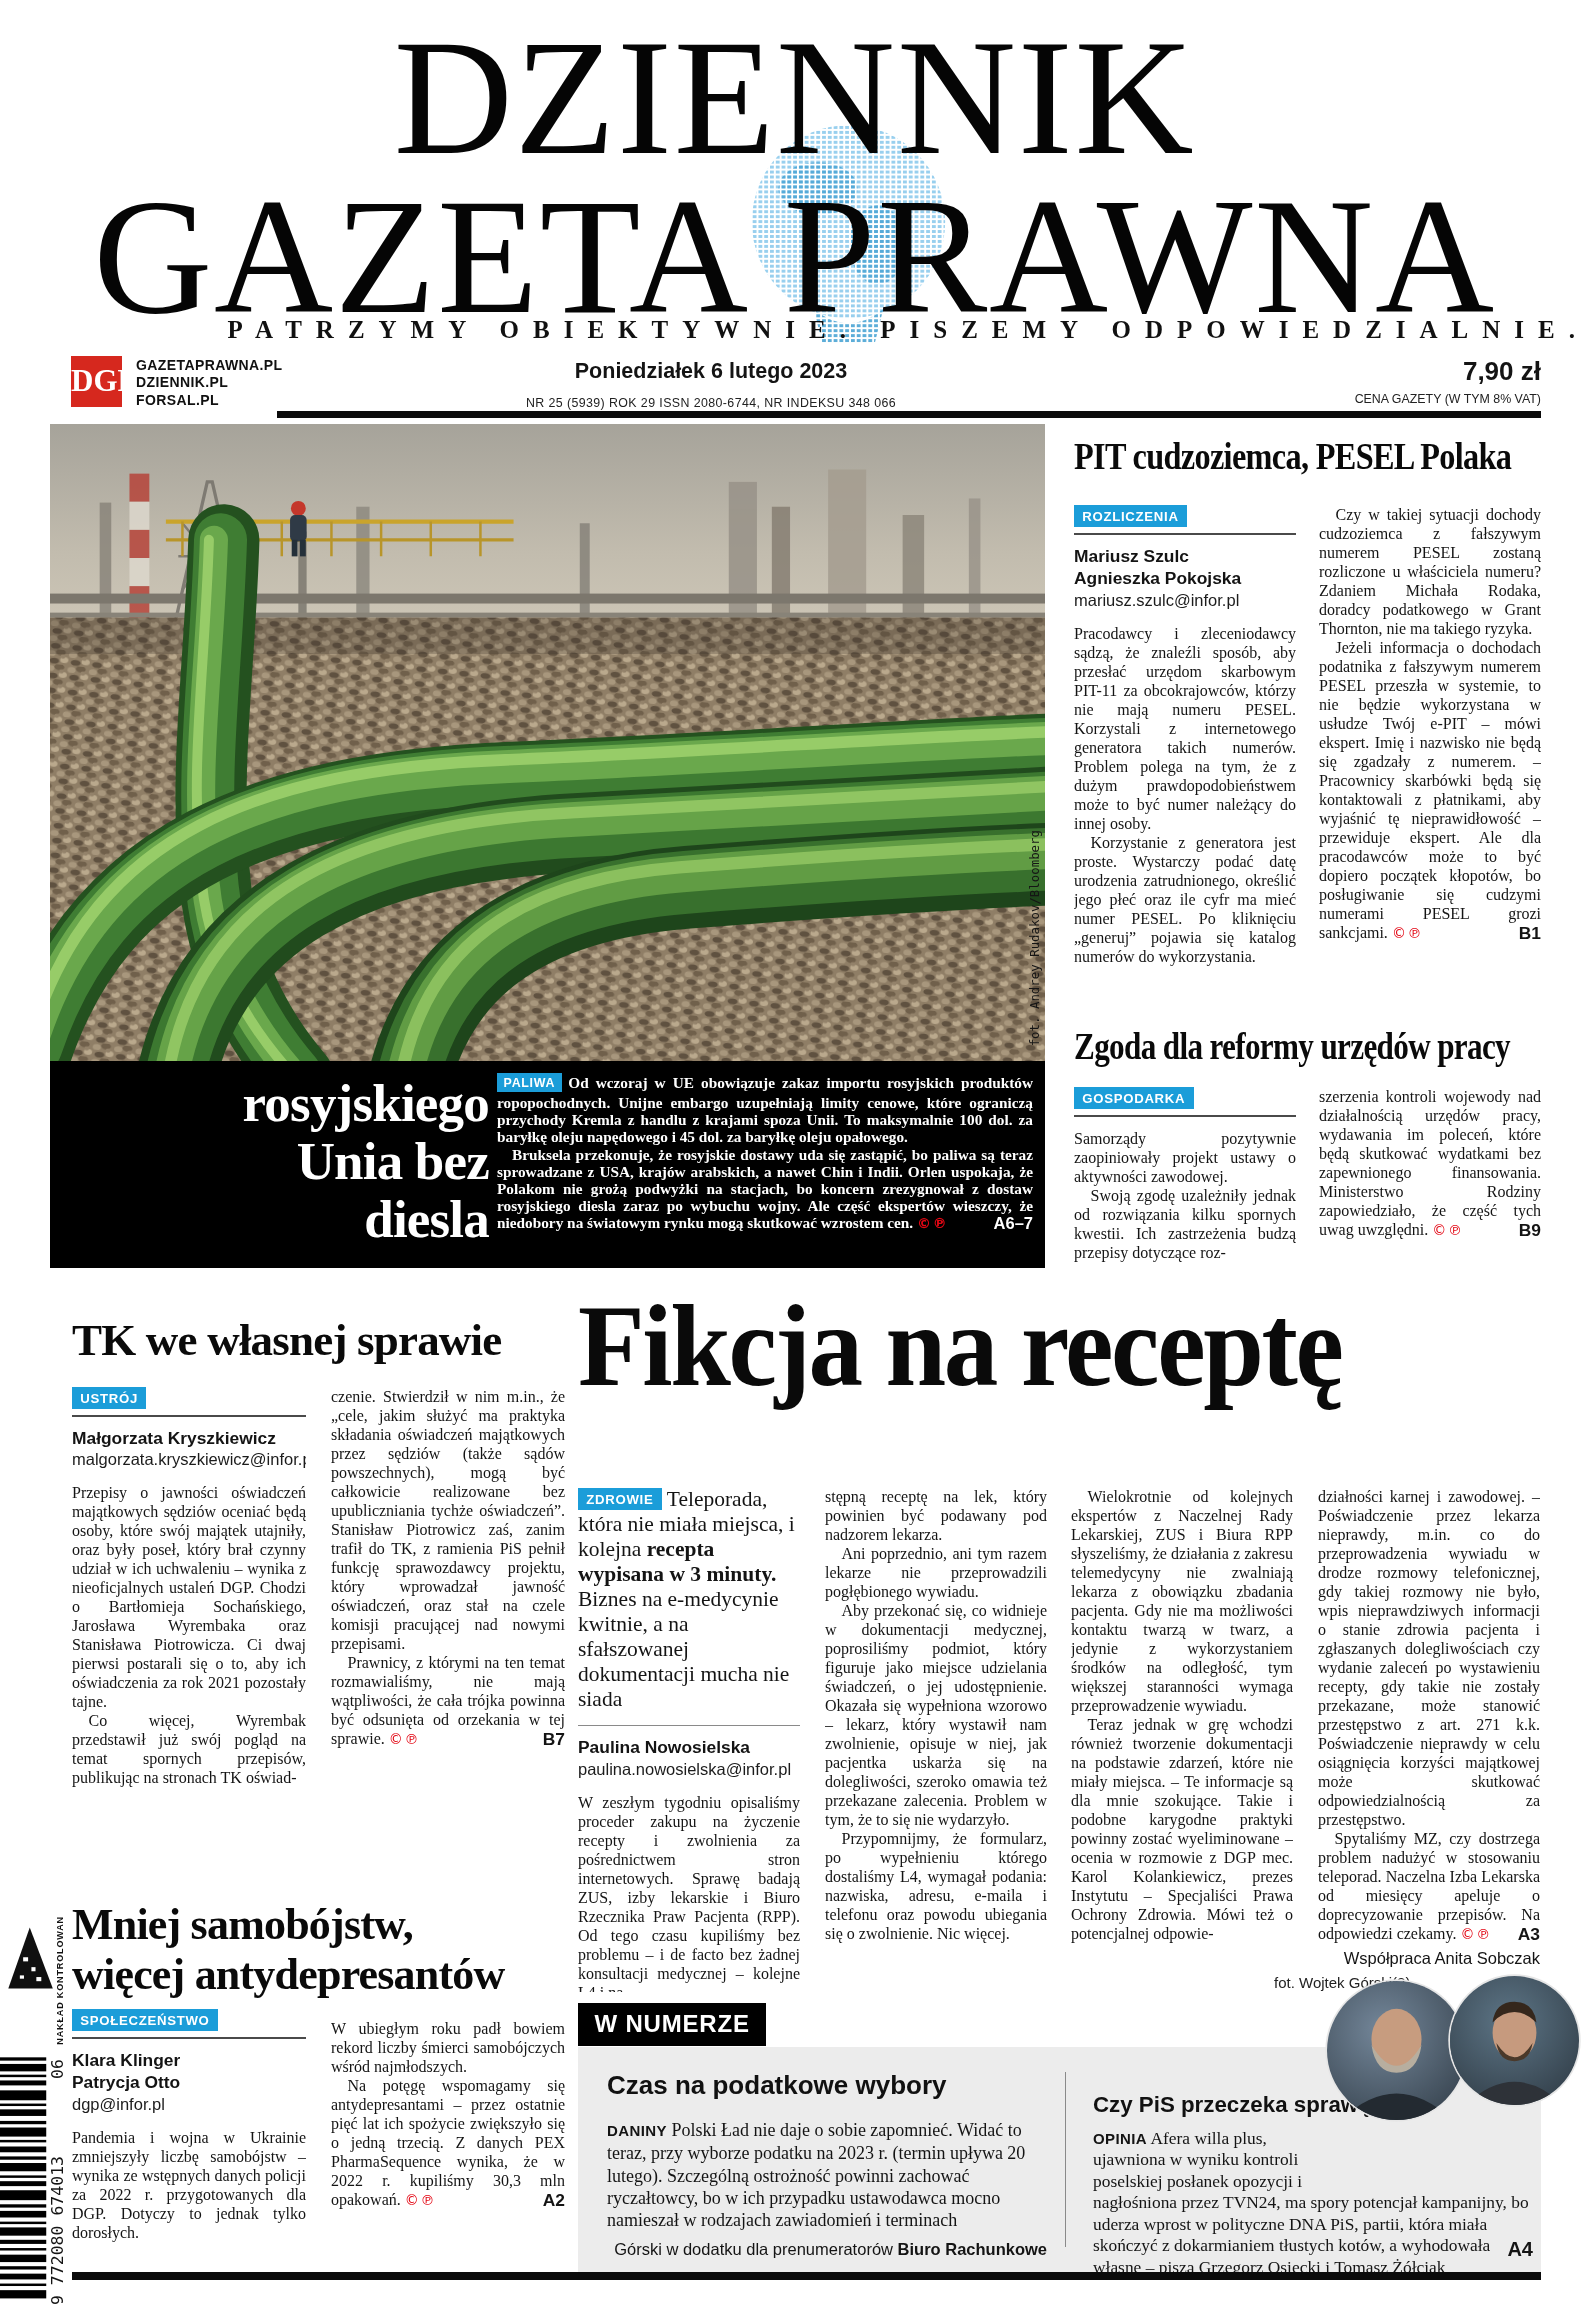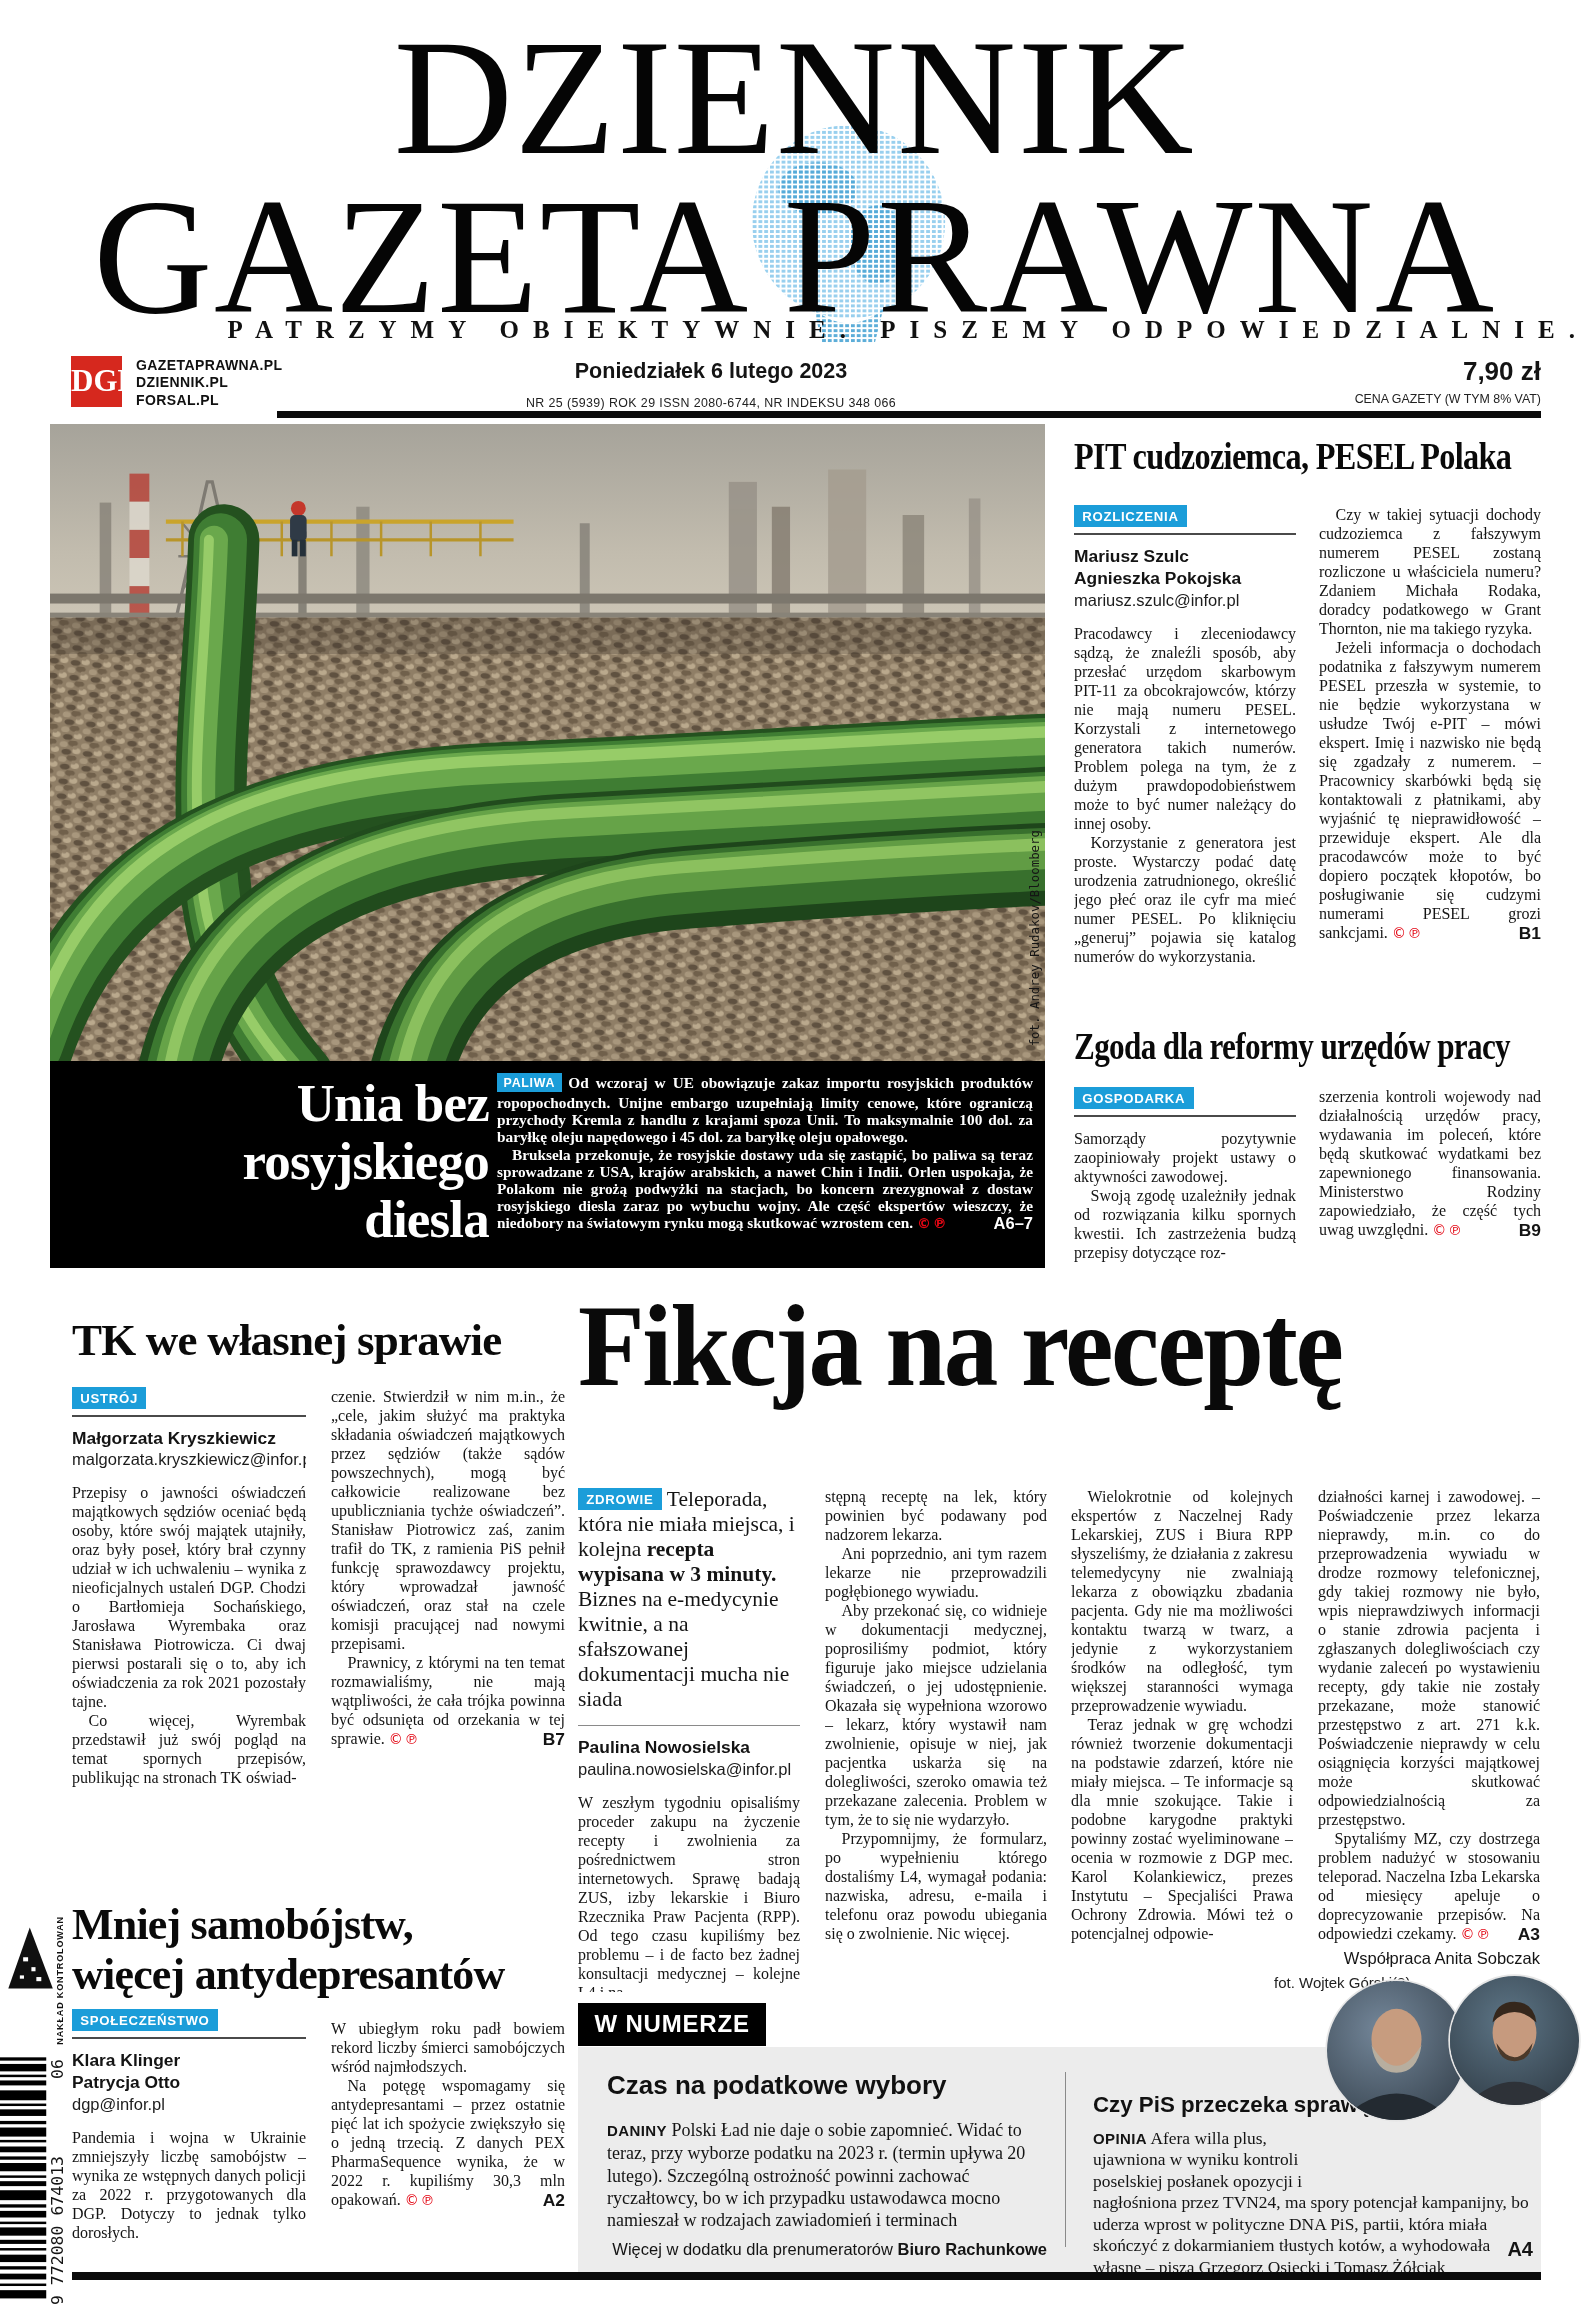--- a/index.html
+++ b/index.html
@@ -188,22 +188,22 @@
         <path d="M428 790 C458 644 564 560 764 544 C954 529 1104 520 1210 516" stroke="#619c44" stroke-width="44"></path>
         <path d="M426 780 C456 636 560 552 760 536 C950 521 1100 512 1210 508" stroke="#93c763" stroke-width="15" opacity=".85"></path>
       </g>
     </g>
   </svg>
   <div class="photo-credit">fot. Andrey Rudakov/Bloomberg</div>
 </section>
 
 <section class="abs lead-black">
   <div class="lead-hl">
+    <div>rosyjskiego</div>
     <div>Unia bez</div>
-    <div>rosyjskiego</div>
     <div>diesla</div>
   </div>
   <div class="lead-deck">
     <p><span class="tag">PALIWA</span><span>Od wczoraj w UE obowiązuje zakaz importu rosyjskich produktów ropopochodnych. Unijne embargo uzupełniają limity cenowe, które ograniczą przychody Kremla z handlu z krajami spoza Unii. To maksymalnie 100 dol. za baryłkę oleju napędowego i 45 dol. za baryłkę oleju opałowego.</span></p>
     <p class="ind"><span>Bruksela przekonuje, że rosyjskie dostawy uda się zastąpić, bo paliwa są teraz sprowadzane z USA, krajów arabskich, a nawet Chin i Indii. Orlen uspokaja, że Polakom nie grożą podwyżki na stacjach, bo koncern zrezygnował z dostaw rosyjskiego diesla zaraz po wybuchu wojny. Ale część ekspertów wieszczy, że niedobory na światowym rynku mogą skutkować wzrostem cen.</span> <span class="cp">©℗</span><span class="pageref">A6–7</span></p>
   </div>
 </section>
 
 <article class="abs" style="left:1074px;top:434px;width:467px;height:579px">
   <h2 class="art-h squeeze" style="font-size:38px;transform:scaleX(.85)">PIT cudzoziemca, PESEL Polaka</h2>
@@ -303,21 +303,21 @@
     <p class="ind"><span>Na potęgę wspomagamy się antydepresantami – przez ostatnie pięć lat ich spożycie zwiększyło się o jedną trzecią. Z danych PEX PharmaSequence wynika, że w 2022 r. kupiliśmy 30,3 mln opakowań.</span> <span class="cp">©℗</span><span class="pageref">A2</span></p>
   </div>
 </article>
 
 <section>
   <div class="abs wn-label" style="left:578px;top:2003px">W NUMERZE</div>
   <div class="abs wn-box" style="left:578px;top:2047px;width:963px;height:225px">
     <div class="abs" style="left:29px;top:23px;width:440px;height:190px">
       <div class="wn-h" style="font-size:26px">Czas na podatkowe wybory</div>
       <p class="wn-text" style="margin-top:18px"><span class="kicker">DANINY</span><span> Polski Ład nie daje o sobie zapomnieć. Widać to teraz, przy wyborze podatku na 2023 r. (termin upływa 20 lutego). Szczególną ostrożność powinni zachować ryczałtowcy, bo w ich przypadku ustawodawca mocno namieszał w rodzajach zawiadomień i terminach</span></p>
-      <div class="wn-footer" style="margin-top:8.3px"><span>Więcej w dodatku dla prenumeratorów </span><b>Biuro Rachunkowe</b></div>
+      <div class="wn-footer" style="margin-top:8.3px"><span>Górski w dodatku dla prenumeratorów </span><b>Biuro Rachunkowe</b></div>
     </div>
     <div class="abs" style="left:487px;top:25px;width:0.8px;height:175px;background:#8a8a8a"></div>
     <div class="abs" style="left:515px;top:23px;width:440px;height:190px">
       <div class="wn-h" style="font-size:22.3px;margin-top:21.5px">Czy PiS przeczeka sprawę?</div>
       <p class="wn-text" style="margin-top:10px;font-size:17.4px;line-height:21.5px">
         <span style="float:right;width:192px;height:45px"></span>
         <span class="kicker">OPINIA</span><span> Afera willa plus, ujawniona w wyniku kontroli poselskiej posłanek opozycji i nagłośniona przez TVN24, ma spory potencjał kampanijny, bo uderza wprost w polityczne DNA PiS, partii, która miała skończyć z dokarmianiem tłustych kotów, a wyhodowała własne – piszą Grzegorz Osiecki i Tomasz Żółciak</span>
         <span class="pageref" style="font-size:20px">A4</span>
       </p>
     </div>

